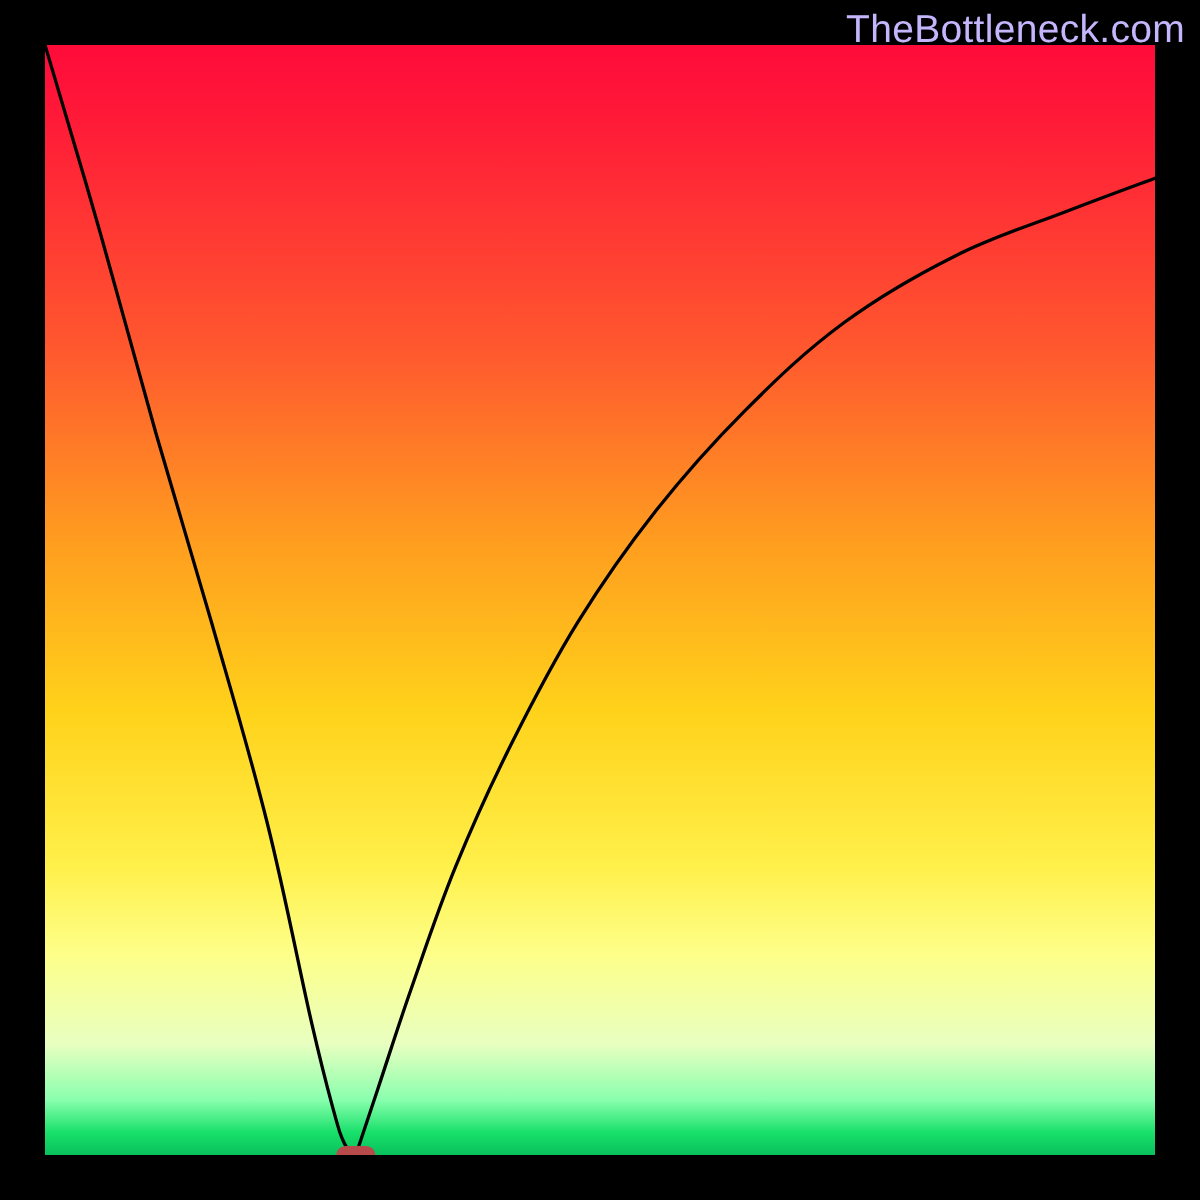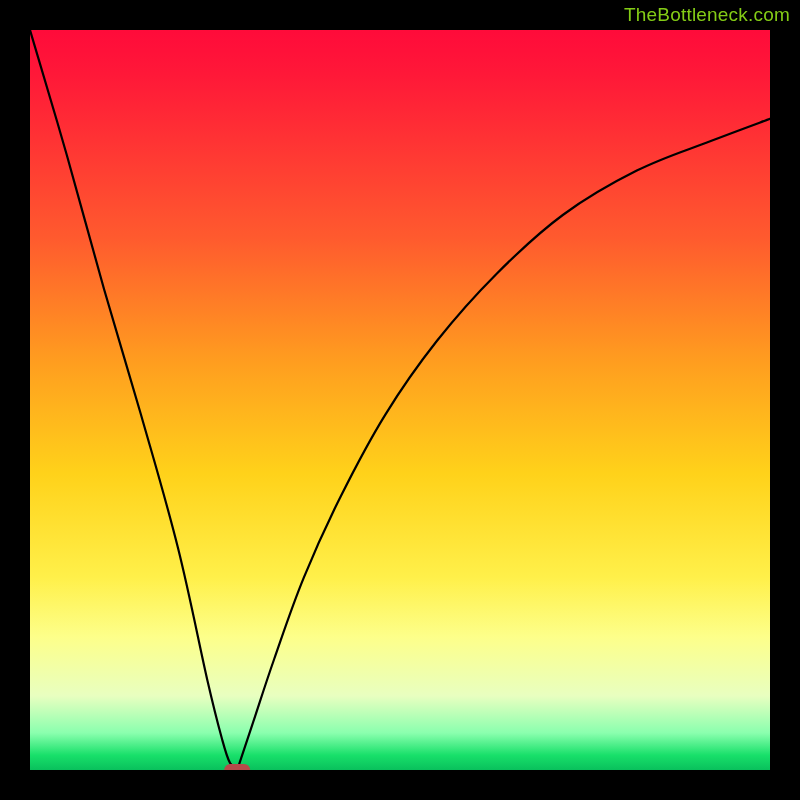--- a/index.html
+++ b/index.html
@@ -45,22 +45,22 @@
     position: absolute;
     left: 0;
     top: 0;
     width: 740px;
     height: 740px;
   }
   .watermark {
     position: absolute;
     top: 4px;
     right: 10px;
-    color: #84cc16;
-    font-size: 19px;
+    color: #c4b5fd;
+    font-size: 26px;
     font-weight: 500;
     letter-spacing: 0.2px;
     user-select: none;
   }
 </style>
 </head>
 <body>
 
 <div class="frame">
   <div class="watermark">TheBottleneck.com</div>

